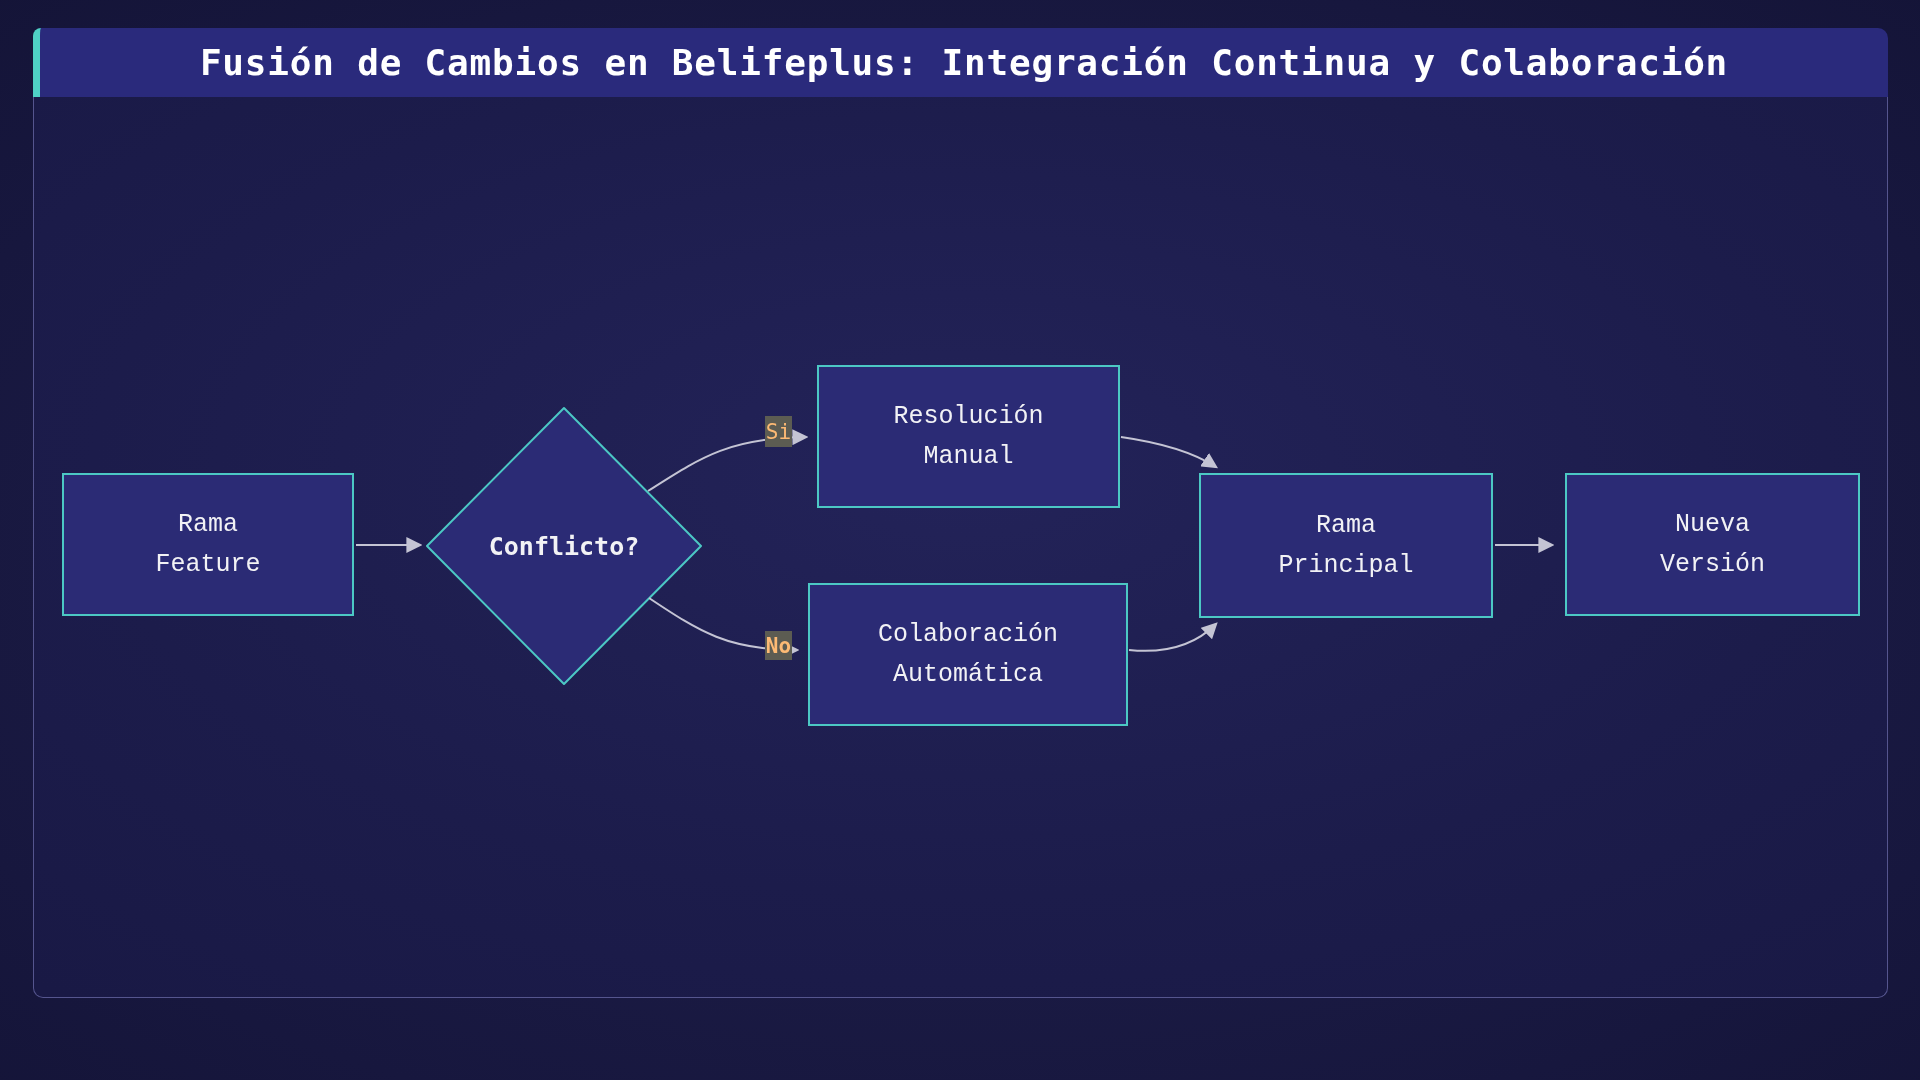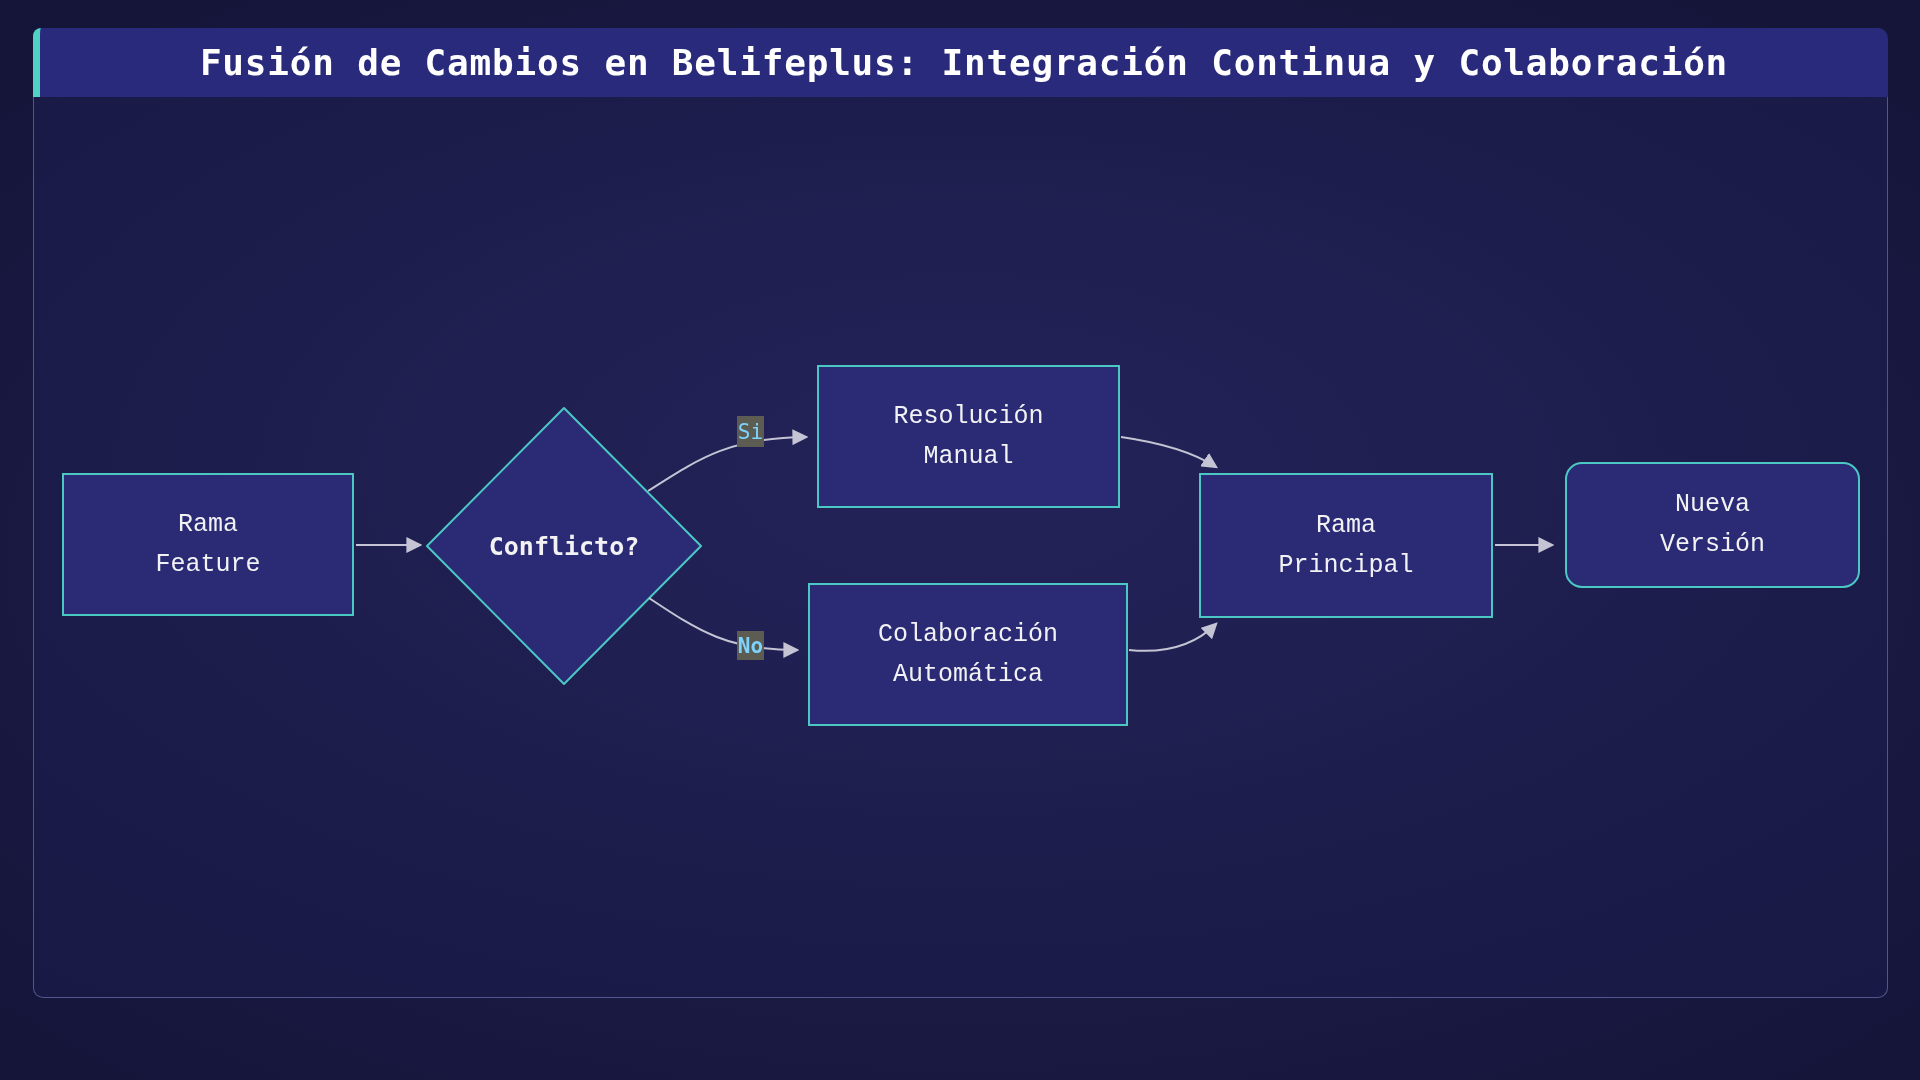--- a/index.html
+++ b/index.html
@@ -76,38 +76,38 @@
     display: flex; align-items: center; justify-content: center;
     text-align: center;
     font-family: Liberation Mono, monospace;
   }
   .node span { white-space: pre-line; }
 
   #n-feature     { left: 62px;   top: 473px; width: 292px; height: 143px; }
   #n-resolucion  { left: 817px;  top: 365px; width: 303px; height: 143px; }
   #n-integracion { left: 808px;  top: 583px; width: 320px; height: 143px; }
   #n-principal   { left: 1199px; top: 473px; width: 294px; height: 145px; }
-  #n-nueva       { left: 1565px; top: 462px; width: 295px; height: 126px; border-radius: 17px; }
+  #n-nueva       { left: 1565px; top: 473px; width: 295px; height: 143px; }
 
   .diamond-label {
     position: absolute;
     left: 427px; top: 408px;
     width: 274px; height: 276px;
     display: flex; align-items: center; justify-content: center;
     color: var(--text-light, #f2f2f5);
     font-size: 25px;
     font-weight: bold;
   }
 
   .edge-badge {
     position: absolute;
     background: var(--edge-label-bg, #5c5c52);
-    color: #7dd3fc;
+    color: #fdba74;
     font-size: 21px;
-    display: flex; align-items: center; justify-content: center;
+    display: flex; align-items: center; justify-content: center; margin-left: 28px;
   }
   #badge-si { left: 737px; top: 416px; width: 27px; height: 31px; }
   #badge-no { left: 737px; top: 631px; width: 27px; height: 29px; font-weight: bold; }
 
   
   .footer {
     position: absolute;
     left: 0; top: 1008px;
     width: 1920px; height: 54px;
     display: flex; align-items: center; justify-content: center;

